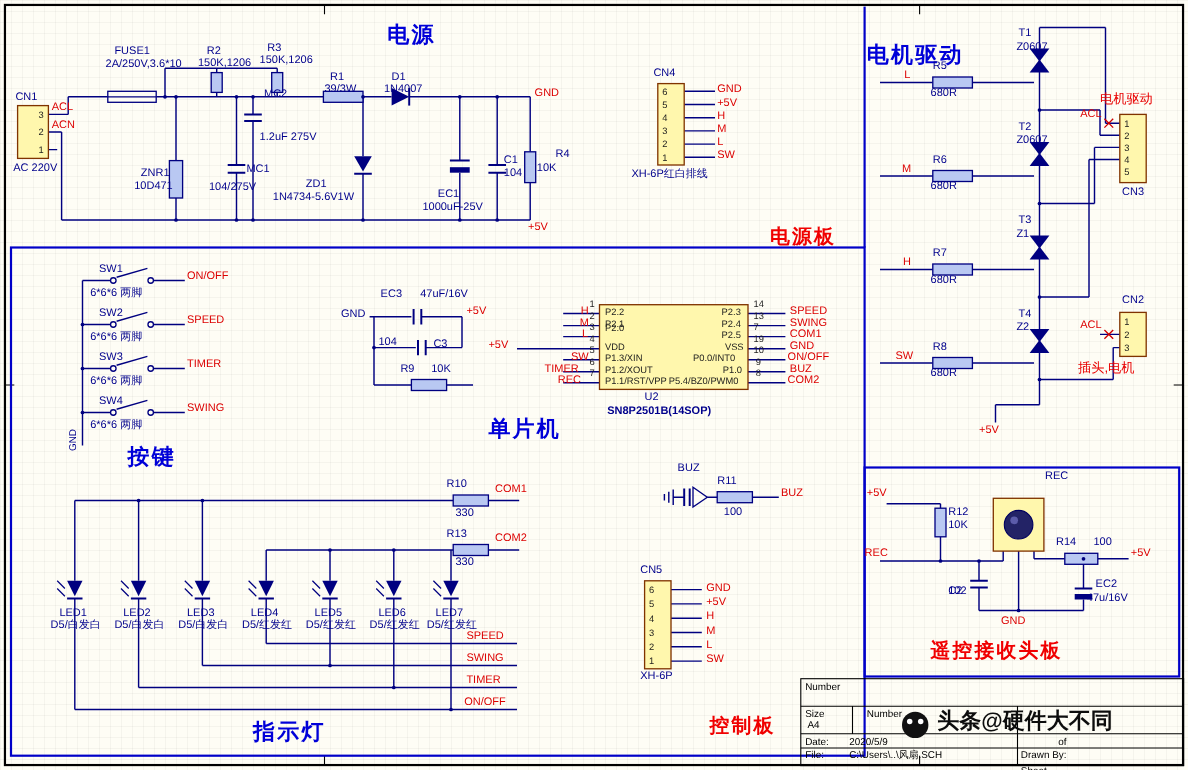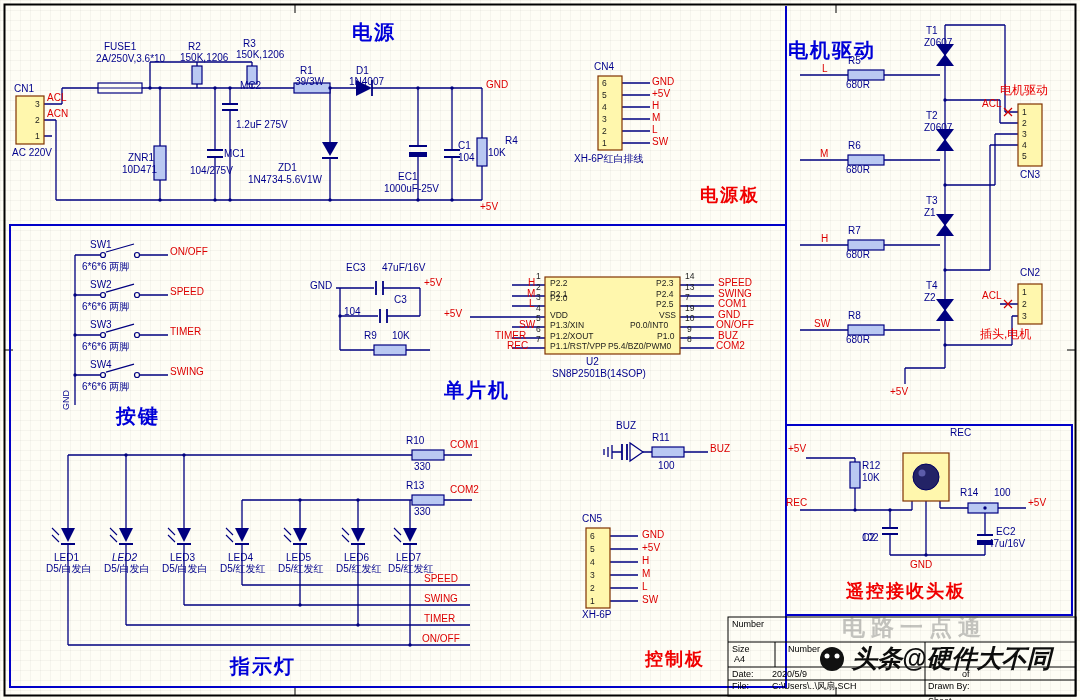--- a/index.html
+++ b/index.html
@@ -17,21 +17,21 @@
   .lbl{position:absolute;line-height:1;white-space:pre;}
   .d{color:#00008c;font-size:10px;}
   .p{color:#1c1c1c;font-size:8.5px;}
   .n{color:#dc0000;font-size:10px;}
   .rs{color:#e80000;font-size:12px;}
   .bk{color:#000;font-size:9px;}
   .tb{color:#0000d8;font-size:20px;font-weight:bold;letter-spacing:2px;}
   .rb{color:#f00000;font-size:18px;font-weight:bold;letter-spacing:2px;}
   .v{color:#00008c;font-size:9px;transform:rotate(-90deg);transform-origin:0 0;}
   .wmg{color:rgba(100,100,100,0.38);font-size:23px;font-weight:bold;letter-spacing:6px;}
-  .wmb{color:#0d0d0d;font-size:25px;font-weight:bold;font-style:italic;}
+  .wmb{color:#0d0d0d;font-size:20px;font-weight:bold;}
 </style>
 </head>
 <body>
 
 <div id="screen">
   <svg width="1080" height="700" viewBox="0 0 1080 700">
 
     <g stroke="#000000" fill="none">
       <rect x="4.5" y="4.5" width="1071" height="691" stroke-width="2"></rect>
       <path d="M295,5 V13 M836,5 V13 M295,687 V695 M836,687 V695 M5,350 H13 M1067,350 H1075" stroke-width="1"></path>
@@ -199,21 +199,21 @@
     </g>
 
     <g>
       <circle cx="832" cy="659" r="12" fill="#111111"></circle>
       <circle cx="827" cy="656" r="2.5" fill="#ffffff"></circle>
       <circle cx="837" cy="656" r="2.5" fill="#ffffff"></circle>
     </g>
   </svg>
   <div id="labels">
       <span class="lbl tb" style="left: 352px; top: 22px;">电源</span>
-      <span class="lbl rb" style="left: 700px; top: 186px; text-align: center;">电源板</span>
+      <span class="lbl rb" style="left: 700px; top: 206px; text-align: center;">电源板</span>
       <span class="lbl d" style="left: 14px; top: 84px;">CN1</span>
       <span class="lbl p" style="left: 35px; top: 100px;">3</span>
       <span class="lbl p" style="left: 35px; top: 116px;">2</span>
       <span class="lbl p" style="left: 35px; top: 132px;">1</span>
       <span class="lbl n" style="left: 47px; top: 93px;">ACL</span>
       <span class="lbl n" style="left: 47px; top: 109px;">ACN</span>
       <span class="lbl d" style="left: 12px; top: 148px;">AC 220V</span>
       <span class="lbl d" style="left: 104px; top: 42px;">FUSE1</span>
       <span class="lbl d" style="left: 96px; top: 54px;">2A/250V,3.6*10</span>
       <span class="lbl d" style="left: 188px; top: 42px;">R2</span>
@@ -303,21 +303,21 @@
       <span class="lbl d" style="left: 90px; top: 360px;">SW4</span>
       <span class="lbl d" style="left: 82px; top: 382px;">6*6*6 两脚</span>
       <span class="lbl n" style="left: 170px; top: 367px;">SWING</span>
       <span class="lbl v" style="left: 62px; top: 410px;">GND</span>
       <span class="lbl tb" style="left: 444px; top: 380px;">单片机</span>
       <span class="lbl d" style="left: 310px; top: 281px;">GND</span>
       <span class="lbl d" style="left: 346px; top: 263px;">EC3</span>
       <span class="lbl d" style="left: 382px; top: 263px;">47uF/16V</span>
       <span class="lbl n" style="left: 424px; top: 278px;">+5V</span>
       <span class="lbl d" style="left: 344px; top: 307px;">104</span>
-      <span class="lbl d" style="left: 394px; top: 295px;">C3</span>
+      <span class="lbl d" style="left: 394px; top: 308px;">C3</span>
       <span class="lbl d" style="left: 364px; top: 331px;">R9</span>
       <span class="lbl d" style="left: 392px; top: 331px;">10K</span>
       <span class="lbl n" style="left: 444px; top: 309px;">+5V</span>
       <span class="lbl n" style="left: 528px; top: 278px;">H</span>
       <span class="lbl n" style="left: 527px; top: 289px;">M</span>
       <span class="lbl n" style="left: 529px; top: 299px;">L</span>
       <span class="lbl n" style="left: 519px; top: 320px;">SW</span>
       <span class="lbl n" style="left: 495px; top: 331px;">TIMER</span>
       <span class="lbl n" style="left: 507px; top: 341px;">REC</span>
       <span class="lbl p" style="left: 536px; top: 272px;">1</span>
@@ -349,34 +349,34 @@
       <span class="lbl p" style="left: 687px; top: 325px;">9</span>
       <span class="lbl p" style="left: 687px; top: 335px;">8</span>
       <span class="lbl n" style="left: 718px; top: 278px;">SPEED</span>
       <span class="lbl n" style="left: 718px; top: 289px;">SWING</span>
       <span class="lbl n" style="left: 718px; top: 299px;">COM1</span>
       <span class="lbl n" style="left: 718px; top: 310px;">GND</span>
       <span class="lbl n" style="left: 716px; top: 320px;">ON/OFF</span>
       <span class="lbl n" style="left: 718px; top: 331px;">BUZ</span>
       <span class="lbl n" style="left: 716px; top: 341px;">COM2</span>
       <span class="lbl d" style="left: 586px; top: 357px;">U2</span>
-      <span class="lbl d" style="left: 552px; top: 369px;">SN8P2501B(14SOP)</span>
+      <span class="lbl d" style="left: 552px; top: 369px; font-weight: bold;">SN8P2501B(14SOP)</span>
       <span class="lbl d" style="left: 616px; top: 421px;">BUZ</span>
       <span class="lbl d" style="left: 652px; top: 433px;">R11</span>
       <span class="lbl d" style="left: 658px; top: 461px;">100</span>
       <span class="lbl n" style="left: 710px; top: 444px;">BUZ</span>
       <span class="lbl d" style="left: 406px; top: 436px;">R10</span>
       <span class="lbl d" style="left: 414px; top: 462px;">330</span>
       <span class="lbl n" style="left: 450px; top: 440px;">COM1</span>
       <span class="lbl d" style="left: 406px; top: 481px;">R13</span>
       <span class="lbl d" style="left: 414px; top: 507px;">330</span>
       <span class="lbl n" style="left: 450px; top: 485px;">COM2</span>
       <span class="lbl d" style="left: 54px; top: 553px;">LED1</span>
       <span class="lbl d" style="left: 46px; top: 564px;">D5/白发白</span>
-      <span class="lbl d" style="left: 112px; top: 553px; font-style: italic;">LED2</span>
+      <span class="lbl d" style="left: 112px; top: 553px;">LED2</span>
       <span class="lbl d" style="left: 104px; top: 564px;">D5/白发白</span>
       <span class="lbl d" style="left: 170px; top: 553px;">LED3</span>
       <span class="lbl d" style="left: 162px; top: 564px;">D5/白发白</span>
       <span class="lbl d" style="left: 228px; top: 553px;">LED4</span>
       <span class="lbl d" style="left: 220px; top: 564px;">D5/红发红</span>
       <span class="lbl d" style="left: 286px; top: 553px;">LED5</span>
       <span class="lbl d" style="left: 278px; top: 564px;">D5/红发红</span>
       <span class="lbl d" style="left: 344px; top: 553px;">LED6</span>
       <span class="lbl d" style="left: 336px; top: 564px;">D5/红发红</span>
       <span class="lbl d" style="left: 396px; top: 553px;">LED7</span>
@@ -419,16 +419,15 @@
       <span class="lbl bk" style="left: 732px; top: 645px;">Size</span>
       <span class="lbl bk" style="left: 734px; top: 655px;">A4</span>
       <span class="lbl bk" style="left: 788px; top: 645px;">Number</span>
       <span class="lbl bk" style="left: 732px; top: 670px;">Date:</span>
       <span class="lbl bk" style="left: 772px; top: 670px;">2020/5/9</span>
       <span class="lbl bk" style="left: 928px; top: 697px;">Sheet</span>
       <span class="lbl bk" style="left: 962px; top: 670px;">of</span>
       <span class="lbl bk" style="left: 732px; top: 682px;">File:</span>
       <span class="lbl bk" style="left: 772px; top: 682px;">C:\Users\..\风扇.SCH</span>
       <span class="lbl bk" style="left: 928px; top: 682px;">Drawn By:</span>
-      <span class="lbl wmg" style="left: 842px; top: 616px;">电路一点通</span>
       <span class="lbl wmb" style="left: 852px; top: 646px;">头条@硬件大不同</span>
     </div>
 </div>
 
 </body></html>

